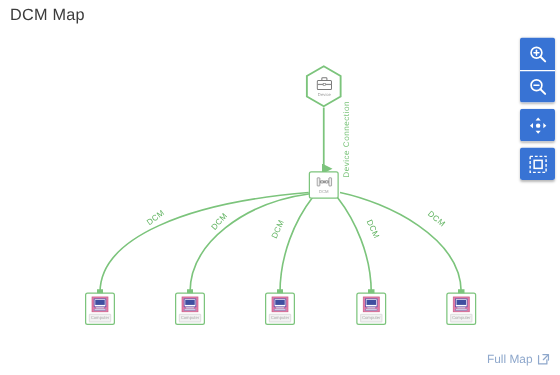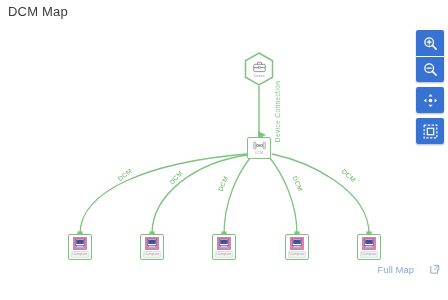--- a/index.html
+++ b/index.html
@@ -193,23 +193,23 @@
     border-top: 1px solid #ffffff;
   }
   .tool-btn svg {
     display: block;
   }
 
   
   .full-map-link {
     position: absolute;
     right: 8px;
-    bottom: 24px;
-    display: flex;
-    gap: 16px;
+    bottom: 6px;
+    display: flex;
+    gap: 4px;
     font-size: 9.5px;
     color: #8fa8cc;
     text-decoration: none;
     cursor: pointer;
     line-height: 12px;
   }
   .full-map-link .ext-icon {
     display: block;
   }
 </style>

